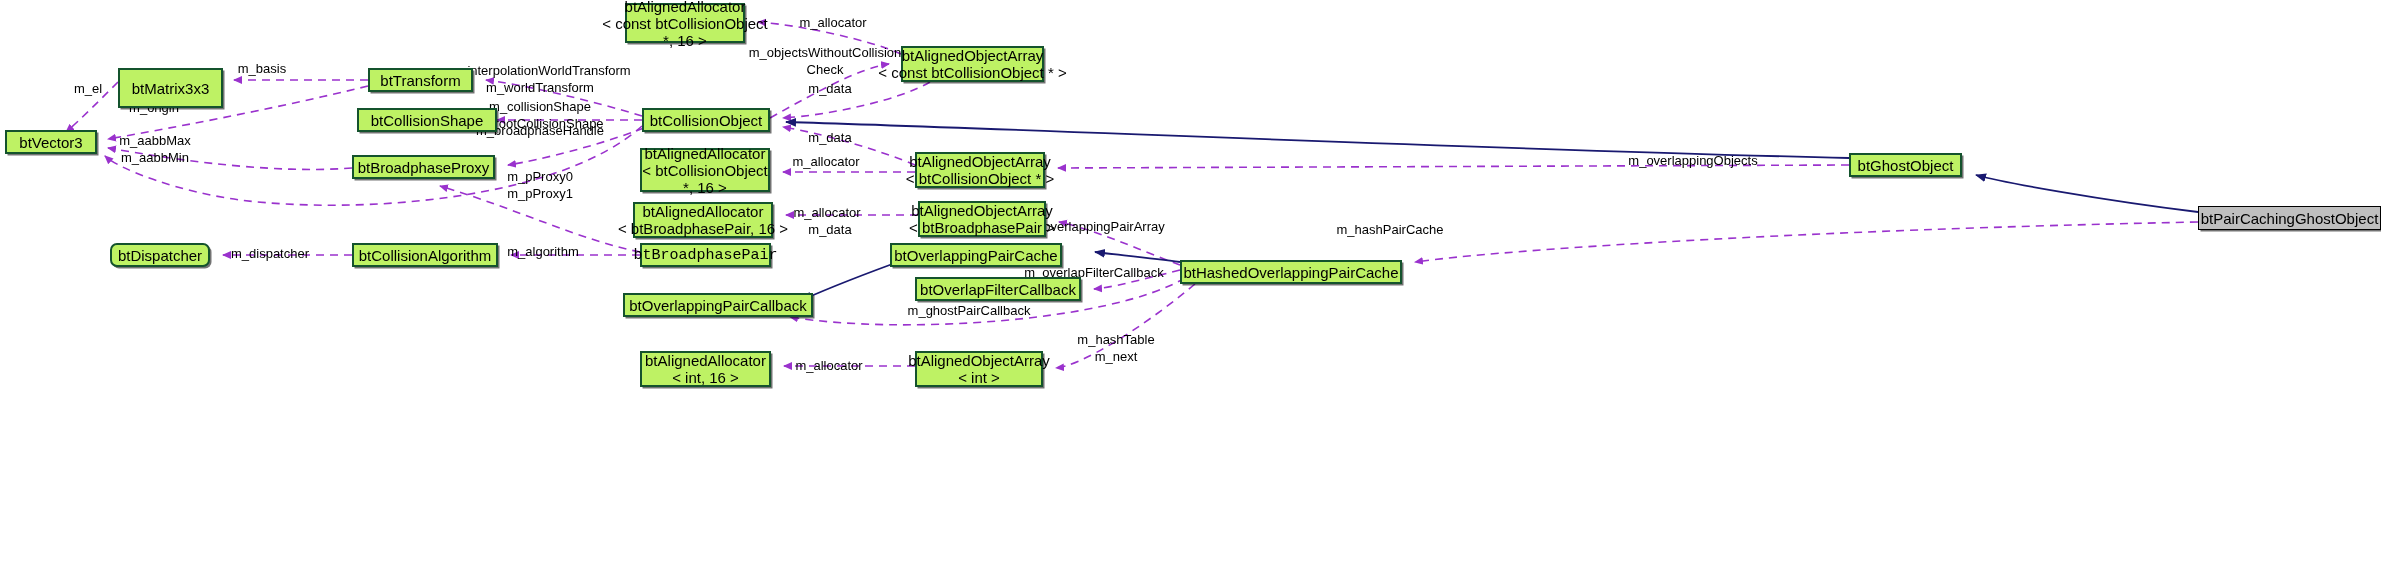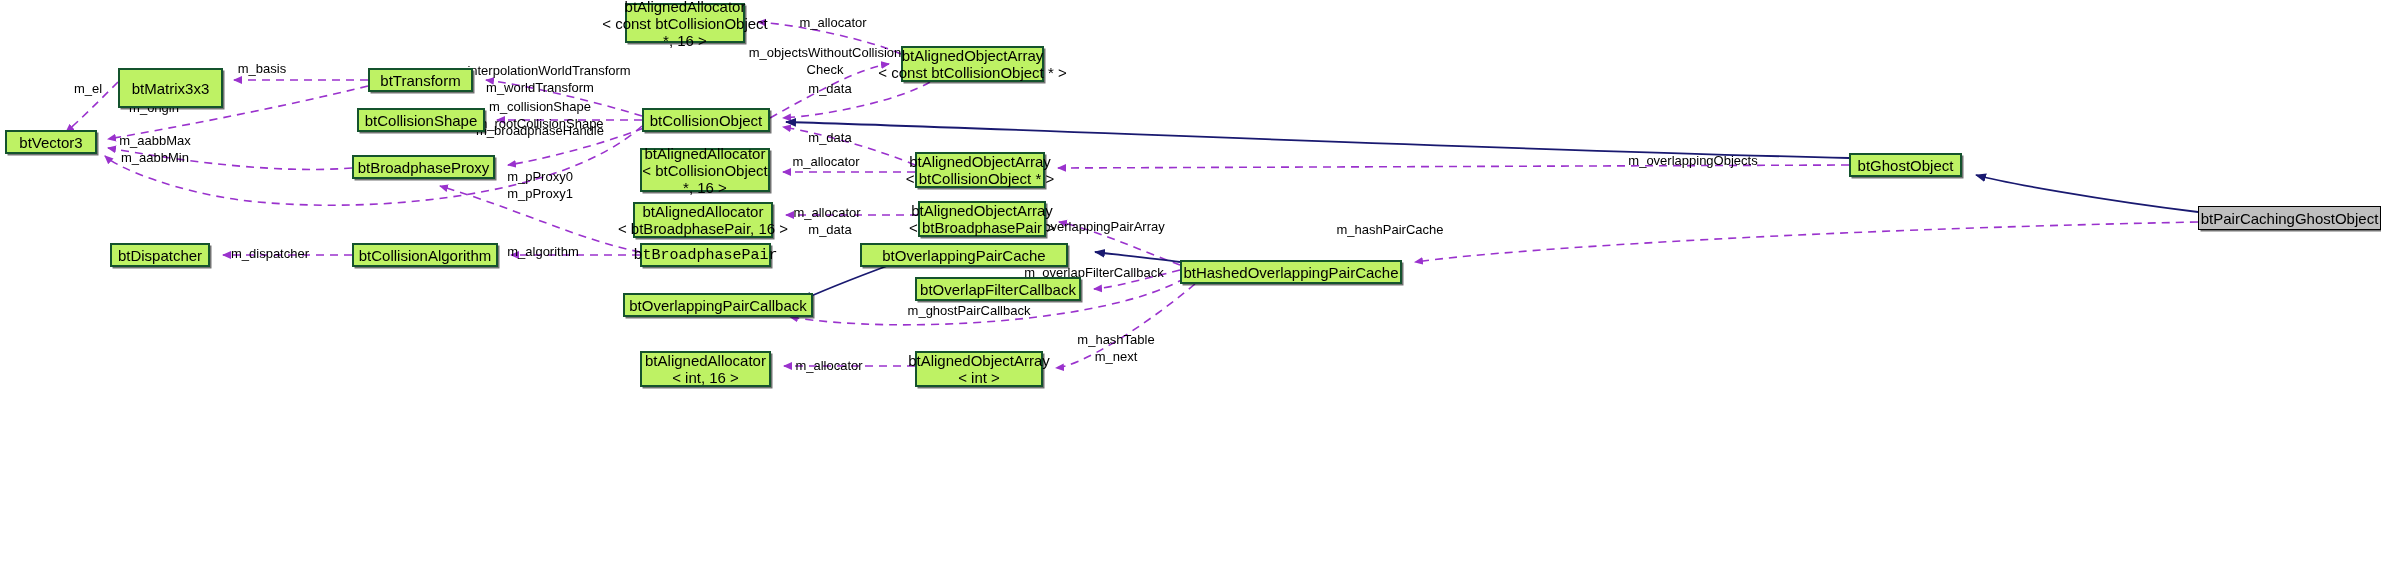--- a/index.html
+++ b/index.html
@@ -131,23 +131,23 @@
 
       <path d="M1180,262 C1150,258 1110,254 1095,252"></path>
 
       <path d="M909,258 C870,272 820,292 802,300"></path>
     </g>
   </svg>
 
   <div class="node" style="left:5px;  top:130px; width:92px;  height:24px;"><span class="ln">btVector3</span></div>
   <div class="node" style="left:118px;top:68px;  width:105px; height:40px;"><span class="ln">btMatrix3x3</span></div>
   <div class="node" style="left:368px;top:68px;  width:105px; height:24px;"><span class="ln">btTransform</span></div>
-  <div class="node" style="left:357px;top:108px; width:128px; height:24px;"><span class="ln">btCollisionShape</span></div>
+  <div class="node" style="left:357px;top:108px; width:140px; height:24px;"><span class="ln">btCollisionShape</span></div>
   <div class="node" style="left:352px;top:155px; width:143px; height:24px;"><span class="ln">btBroadphaseProxy</span></div>
-  <div class="node" style="left:110px;top:243px; width:100px; height:24px;"><span class="ln">btDispatcher</span></div>
+  <div class="node" style="left:110px;top:243px; width:100px; height:24px;border-radius:7px;"><span class="ln">btDispatcher</span></div>
   <div class="node" style="left:352px;top:243px; width:146px; height:24px;"><span class="ln">btCollisionAlgorithm</span></div>
   <div class="node" style="left:640px;top:243px; width:131px; height:24px;font-family:Liberation Mono, monospace;"><span class="ln">btBroadphasePair</span></div>
   <div class="node" style="left:623px;top:293px; width:190px; height:24px;"><span class="ln">btOverlappingPairCallback</span></div>
 
   <div class="node" style="left:625px;top:3px;   width:120px; height:40px;">
     <span class="ln">btAlignedAllocator</span>
     <span class="ln">&lt; const btCollisionObject</span>
     <span class="ln">*, 16 &gt;</span>
   </div>
 
@@ -182,21 +182,21 @@
   <div class="node" style="left:918px;top:201px; width:128px; height:36px;">
     <span class="ln">btAlignedObjectArray</span>
     <span class="ln">&lt; btBroadphasePair &gt;</span>
   </div>
 
   <div class="node" style="left:915px;top:351px; width:128px; height:36px;">
     <span class="ln">btAlignedObjectArray</span>
     <span class="ln">&lt; int &gt;</span>
   </div>
 
-  <div class="node" style="left:860px;top:243px; width:208px; height:24px;justify-content:center;"><span class="ln">btOverlappingPairCache</span></div>
+  <div class="node" style="left:890px;top:243px; width:172px; height:24px;justify-content:center;"><span class="ln">btOverlappingPairCache</span></div>
   <div class="node" style="left:915px;top:277px; width:166px; height:24px;"><span class="ln">btOverlapFilterCallback</span></div>
   <div class="node" style="left:1180px;top:260px;width:222px; height:24px;text-align:right;"><span class="ln">btHashedOverlappingPairCache</span></div>
   <div class="node" style="left:1849px;top:153px;width:113px; height:24px;"><span class="ln">btGhostObject</span></div>
   <div class="node highlight" style="left:2198px;top:206px;width:183px; height:24px;"><span class="ln">btPairCachingGhostObject</span></div>
 
   <div class="edge-label" style="left:88px;  top:80px;">m_el</div>
   <div class="edge-label" style="left:262px; top:60px;">m_basis</div>
   <div class="edge-label" style="left:154px; top:99px;">m_origin</div>
   <div class="edge-label" style="left:155px; top:132px;">m_aabbMax
 m_aabbMin</div>

